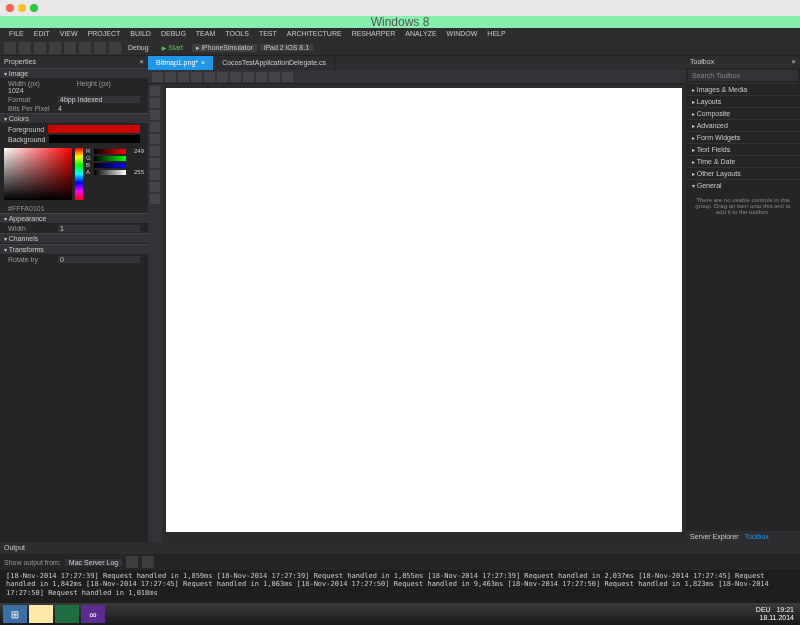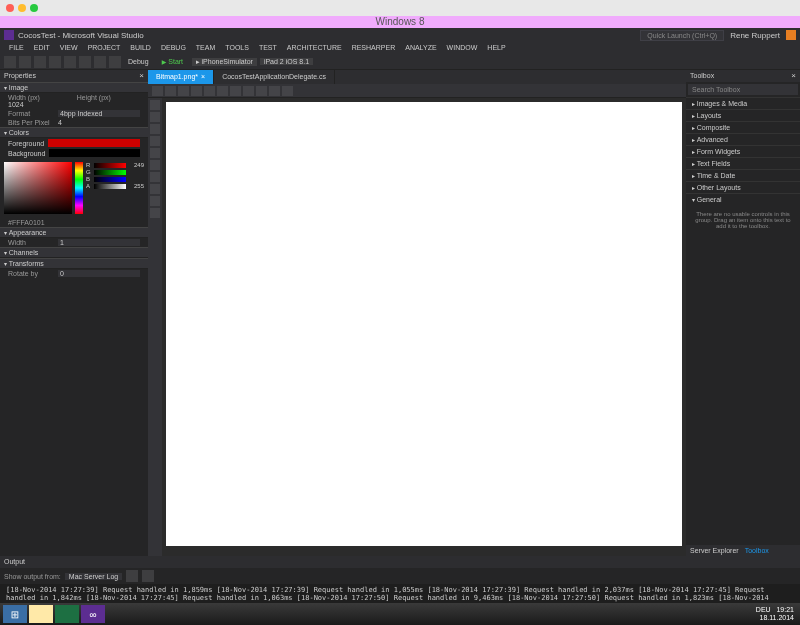--- a/index.html
+++ b/index.html
@@ -1,20 +1,20 @@
 <!DOCTYPE html>
 <html><head>
 <meta charset="utf-8">
 <style>
 * { margin: 0; padding: 0; box-sizing: border-box; font-family: "Segoe UI", Tahoma, sans-serif; }
 body { width: 800px; height: 625px; background: #f4f0e8; overflow: hidden; position: relative; }
 .mac-chrome { height: 16px; background: #e8e8e8; display: flex; align-items: center; padding-left: 6px; gap: 4px; }
 .mac-dot { width: 8px; height: 8px; border-radius: 50%; }
 .dot-red { background: #ff5f56; } .dot-yellow { background: #ffbd2e; } .dot-green { background: #27c93f; }
-.win-title { height: 12px; background: #f0abfc; text-align: center; font-size: 10px; line-height: 12px; color: #555; }
+.win-title { height: 12px; background: #86efac; text-align: center; font-size: 12px; line-height: 12px; color: #555; }
 .vs-window { background: #2d2d30; color: #ccc; }
 .vs-titlebar { height: 14px; background: #2d2d30; display: flex; align-items: center; padding: 0 4px; font-size: 8px; }
 .vs-title-icon { width: 10px; height: 10px; background: #5c2d91; margin-right: 4px; }
 .vs-title-right { margin-left: auto; display: flex; align-items: center; gap: 6px; }
 .vs-user-badge { width: 10px; height: 10px; background: #e67e22; }
 .vs-quicklaunch { background: #333337; color: #888; padding: 1px 6px; font-size: 7px; border: 1px solid #3f3f46; }
 .menubar { height: 12px; background: #2d2d30; display: flex; padding-left: 4px; font-size: 7px; }
 .menubar span { padding: 0 5px; line-height: 12px; cursor: pointer; }
 .toolbar { height: 16px; background: #2d2d30; border-bottom: 1px solid #222; display: flex; align-items: center; padding: 0 4px; gap: 3px; font-size: 7px; }
 .tb-btn { width: 12px; height: 12px; background: #3e3e40; display: inline-block; }
@@ -92,29 +92,20 @@
 
 <div class="mac-chrome">
   <div class="mac-dot dot-red"></div>
   <div class="mac-dot dot-yellow"></div>
   <div class="mac-dot dot-green"></div>
 </div>
 <div class="win-title">Windows 8</div>
 
 <div class="vs-window">
 
-  <div class="vs-titlebar">
-    <div class="vs-title-icon"></div>
-    <span>CocosTest - Microsoft Visual Studio</span>
-    <div class="vs-title-right">
-      <span class="vs-quicklaunch" placeholder="Quick Launch (Ctrl+Q)">Quick Launch (Ctrl+Q)</span>
-      <span>Rene Ruppert</span>
-      <div class="vs-user-badge"></div>
-    </div>
-  </div>
 
   <div class="menubar">
     <span>FILE</span>
     <span>EDIT</span>
     <span>VIEW</span>
     <span>PROJECT</span>
     <span>BUILD</span>
     <span>DEBUG</span>
     <span>TEAM</span>
     <span>TOOLS</span>

